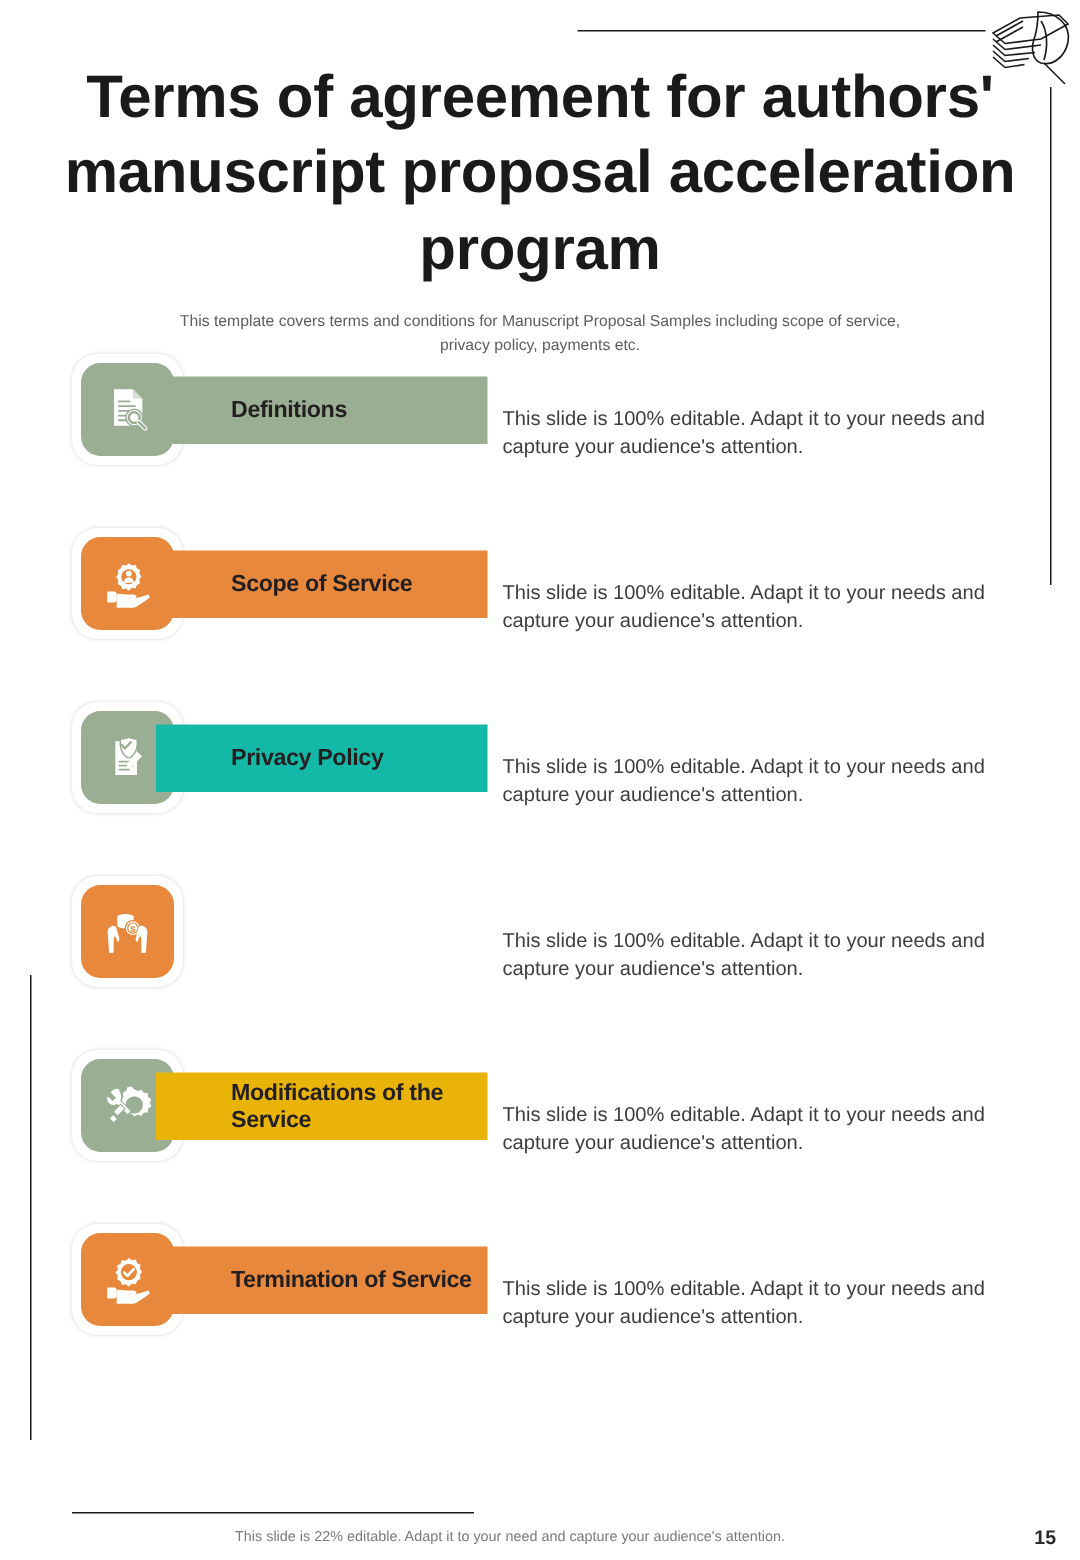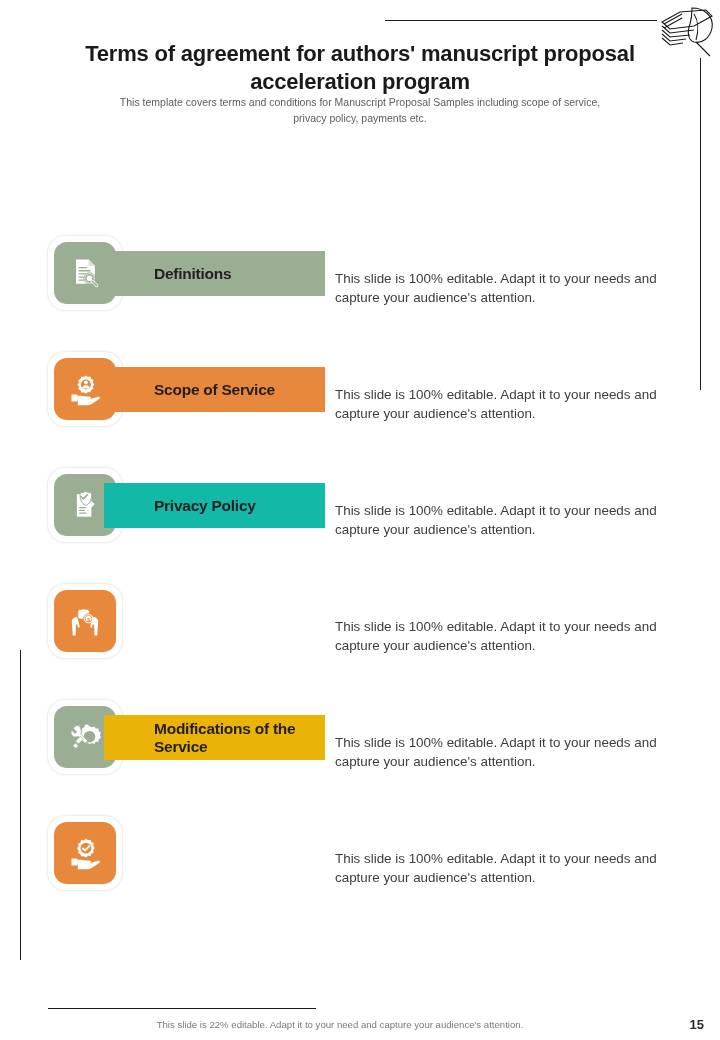--- a/index.html
+++ b/index.html
@@ -61,30 +61,30 @@
 
   
   .header {
     position: absolute;
     left: 0;
     top: 40px;
     width: 720px;
     text-align: center;
   }
   .page-title {
-    font-size: 22px;
+    font-size: 40px;
     font-weight: bold;
     line-height: 1.26;
     letter-spacing: -0.2px;
     color: #1a1a1a;
     margin: 0 auto;
     width: 680px;
   }
   .page-subtitle {
-    margin: 0 auto 0 auto;
+    margin: 16px auto 0 auto;
     width: 500px;
     font-size: 10.5px;
     line-height: 1.5;
     color: #5d5d5d;
   }
 
   
   .rows {
     position: absolute;
     left: 0;
@@ -311,19 +311,22 @@
       <div class="icon-inner" style="background:#e8883c">
         <svg viewBox="0 0 40 40" width="36" height="36">
           <path d="M21 4 l2.3 1.7 2.8-.5 1.1 2.7 2.5 1.4-.6 2.8 1.8 2.3-1.8 2.3 .6 2.8-2.5 1.4-1.1 2.7-2.8-.5L21 25.2l-2.3-1.7-2.8 .5-1.1-2.7-2.5-1.4 .6-2.8-1.8-2.3 1.8-2.3-.6-2.8 2.5-1.4 1.1-2.7 2.8 .5z" fill="#ffffff"></path>
           <circle cx="21" cy="14.6" r="6" fill="#e8883c"></circle>
           <path d="M17.6 14.8 l2.4 2.5 l4.6-5" fill="none" stroke="#ffffff" stroke-width="2" stroke-linecap="round" stroke-linejoin="round"></path>
           <path d="M5 26 h5 a2 2 0 0 1 2 2 v4 a2 2 0 0 1-2 2 H5 z" fill="#ffffff"></path>
           <path d="M12 27.6 c4 0 7 .6 10.5 .6 c2.6 0 4.2 .3 4.2 1.6 c0 1.2-1.5 1.5-3.4 1.5 h-5.2 c2.8 .2 6 .2 8.8-.6 l7.6-2.2 c1.6-.5 2.8 1.5 1.3 2.6 l-8.3 5.6 c-1.4 1-3 1.3-4.7 1.3 H12 z" fill="#ffffff"></path>
         </svg>
       </div>
     </div>
+    <div class="bar" style="background:#e8883c">
+      <span class="bar-label">Termination of Service</span>
+    </div>
     <div class="desc">This slide is 100% editable. Adapt it to your needs and capture your audience's attention.</div>
   </div>
 
 </div>
 
 <div class="footer-text">This slide is 22% editable. Adapt it to your need and capture your audience's attention.</div>
 <div class="footer-page">15</div>
 
 </body></html>

